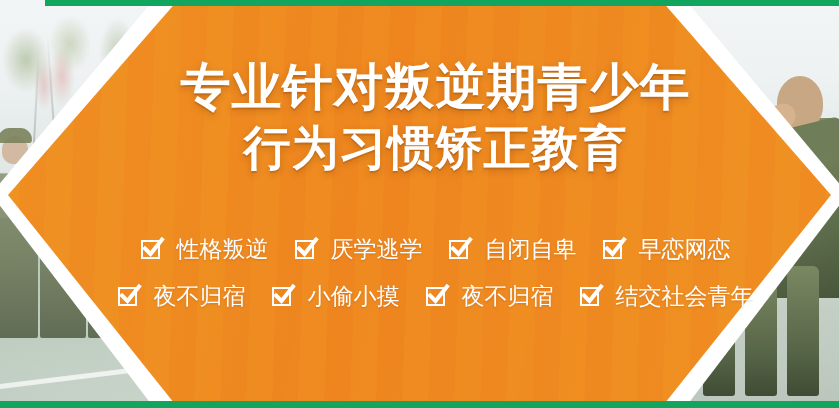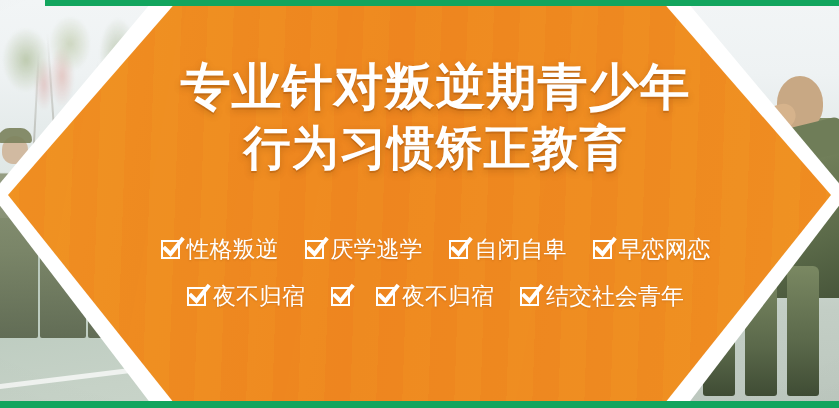--- a/index.html
+++ b/index.html
@@ -196,21 +196,21 @@
   .check-row {
     display:flex;
     justify-content:center;
     align-items:center;
     gap:26px;
     margin-bottom:24px;
   }
   .check-item {
     display:flex;
     align-items:center;
-    gap:7px;
+    gap:17px;
     color:#ffffff;
     font-size:23px;
     font-weight:normal;
     font-family:"Liberation Sans","DejaVu Sans",sans-serif;
     white-space:nowrap;
     text-shadow:0 1px 2px rgba(130,62,8,.25);
   }
   .cbox {
     position:relative;
     width:19px; height:19px;
@@ -338,20 +338,21 @@
             </svg>
           </span>
           <span class="check-label">夜不归宿</span>
         </div>
         <div class="check-item">
           <span class="cbox">
             <svg width="26" height="26" viewBox="0 0 26 26" aria-hidden="true">
               <path d="M5 13.5 L10.5 19 L22 4.5" fill="none" stroke="#ffffff" stroke-width="4" stroke-linecap="square"></path>
             </svg>
           </span>
+          <span class="check-label">小偷小摸</span>
         </div>
         <div class="check-item">
           <span class="cbox">
             <svg width="26" height="26" viewBox="0 0 26 26" aria-hidden="true">
               <path d="M5 13.5 L10.5 19 L22 4.5" fill="none" stroke="#ffffff" stroke-width="4" stroke-linecap="square"></path>
             </svg>
           </span>
           <span class="check-label">夜不归宿</span>
         </div>
         <div class="check-item">

